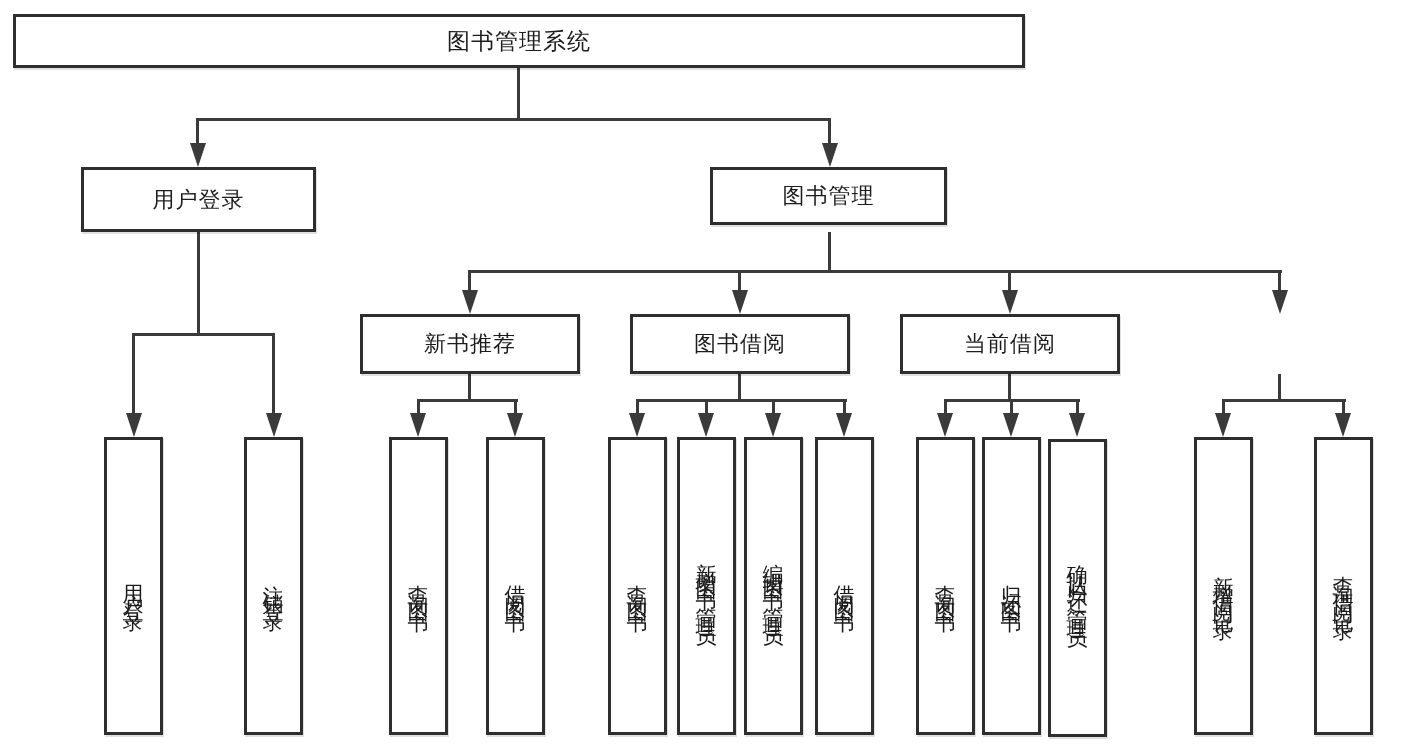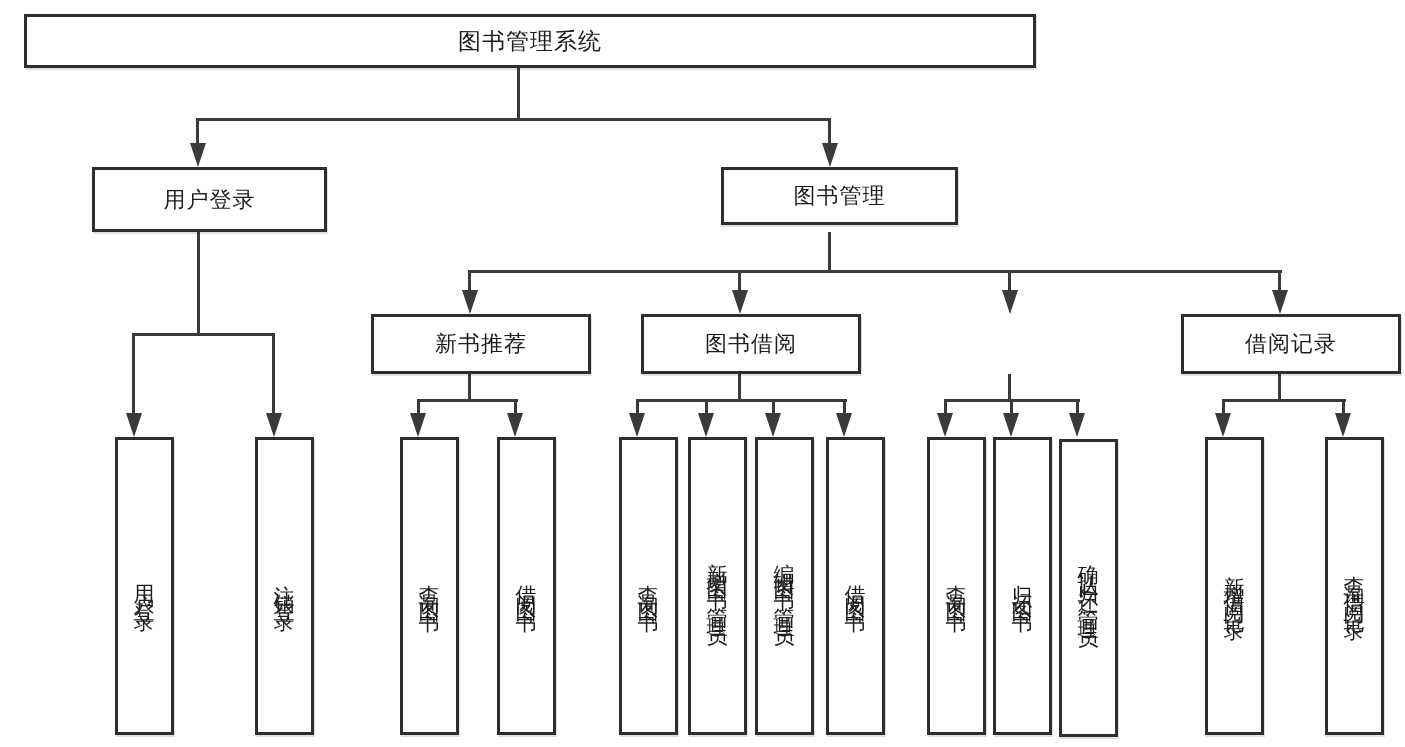--- a/index.html
+++ b/index.html
@@ -4,21 +4,21 @@
 <style>
   html,body{margin:0;padding:0;background:#ffffff;}
   body{font-family:"Liberation Sans","DejaVu Sans",sans-serif;}
   #canvas{position:relative;width:1405px;height:747px;background:#ffffff;overflow:hidden;}
 
   
   .box{
     position:absolute;box-sizing:border-box;background:#ffffff;
     border:3px solid #2e2e2e;box-shadow:1px 2px 0 rgba(0,0,0,0.12);
     display:flex;align-items:center;justify-content:center;
-    color:#1c1c1c;z-index:2;margin-left:11px;
+    color:#1c1c1c;z-index:2;
   }
   .box.h{font-size:22px;letter-spacing:1px;}
   .box.root{font-size:23px;}
   .vtext{
     writing-mode:vertical-rl;text-orientation:mixed;
     font-size:21px;line-height:1;letter-spacing:9px;color:#1c1c1c;
   }
 
   
   .vline{position:absolute;width:3px;background:#3a3a3a;z-index:1;}
@@ -100,21 +100,21 @@
   <div class="vline" style="left:1342px;top:399px;height:15px"></div>
   <div class="arrow" style="left:1335px;top:413px"></div>
 
   <div class="box h root" style="left:13px;top:14px;width:1012px;height:54px">图书管理系统</div>
 
   <div class="box h" style="left:81px;top:167px;width:235px;height:65px">用户登录</div>
   <div class="box h" style="left:710px;top:167px;width:237px;height:58px">图书管理</div>
 
   <div class="box h" style="left:360px;top:314px;width:220px;height:60px">新书推荐</div>
   <div class="box h" style="left:630px;top:314px;width:220px;height:60px">图书借阅</div>
-  <div class="box h" style="left:1170px;top:314px;width:220px;height:60px">借阅记录</div>
+  <div class="box h" style="left:900px;top:314px;width:220px;height:60px">当前借阅</div>
 
   <div class="box" style="left:104px;top:437px;width:59px;height:298px">
     <span class="vtext">用户登录</span>
   </div>
   <div class="box" style="left:244px;top:437px;width:59px;height:298px">
     <span class="vtext">注销登录</span>
   </div>
 
   <div class="box" style="left:389px;top:437px;width:59px;height:298px">
     <span class="vtext">查询图书</span>

